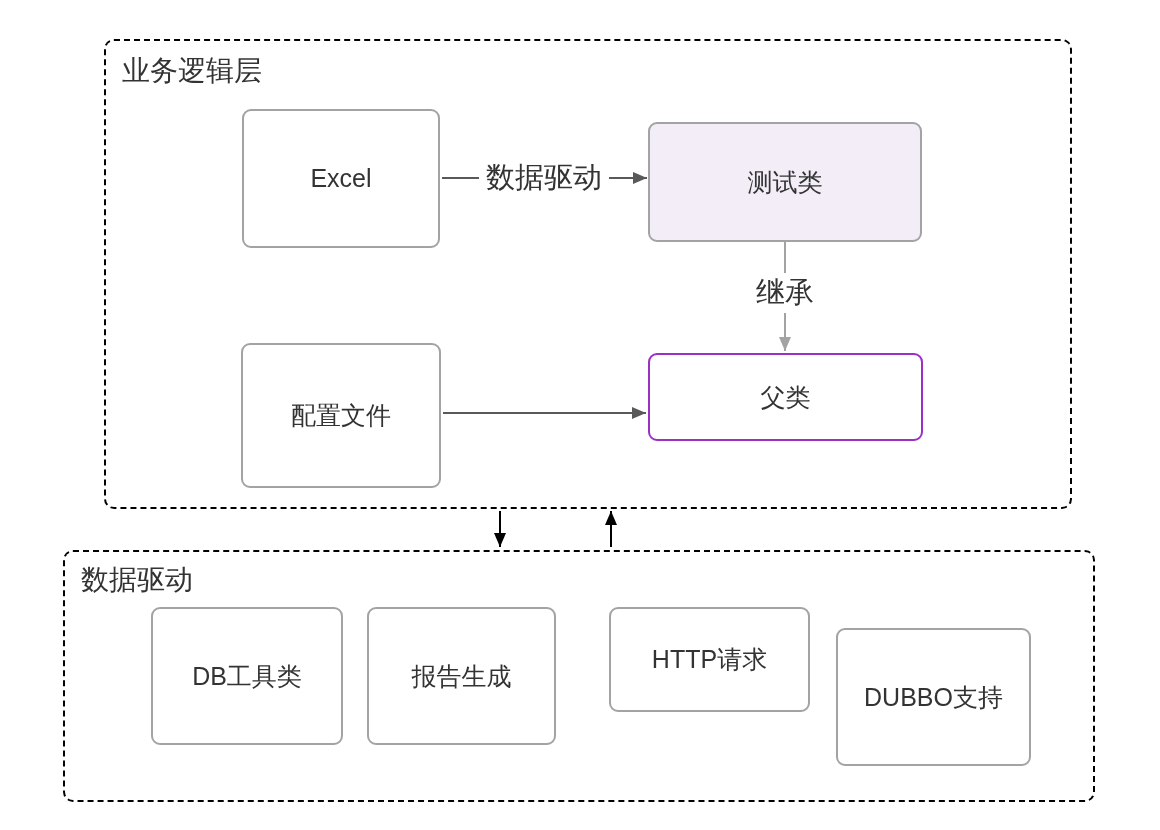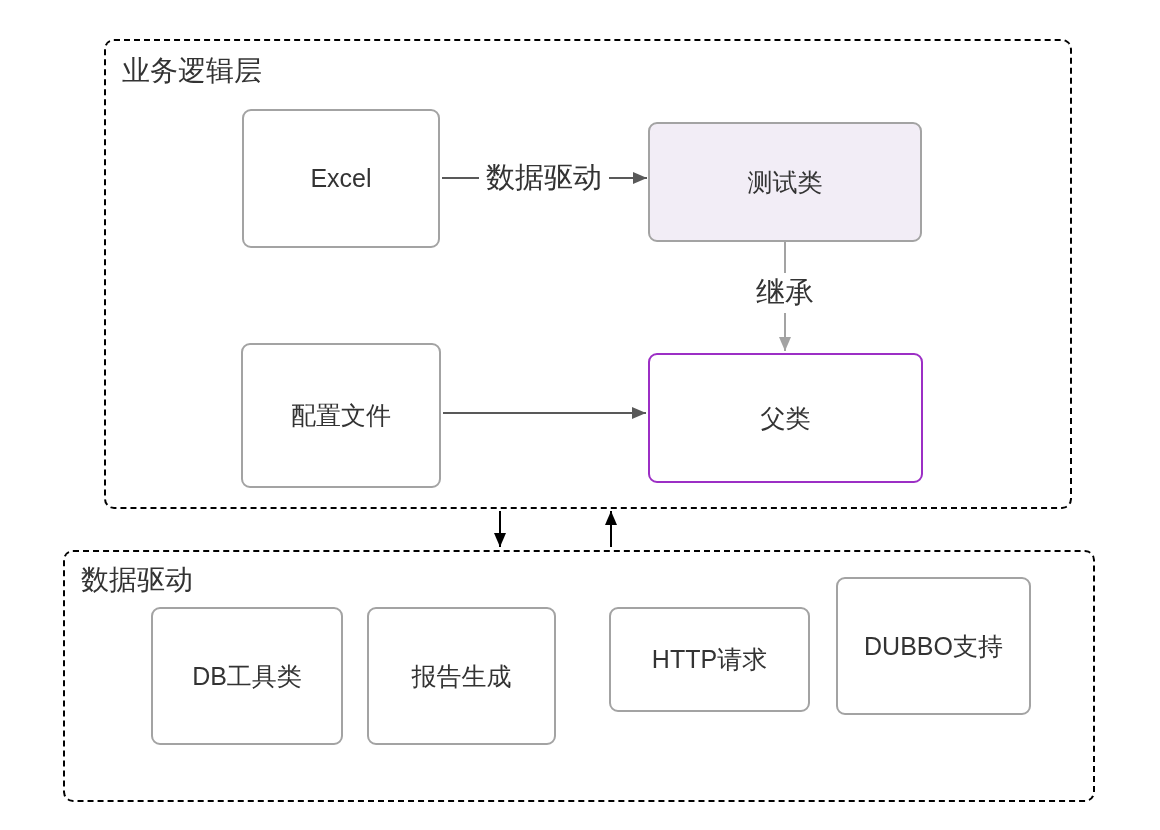--- a/index.html
+++ b/index.html
@@ -115,37 +115,37 @@
   </div>
 
   <div class="node test-class" style="left:648px; top:122px; width:274px; height:120px;">
     <span>测试类</span>
   </div>
 
   <div class="node" style="left:241px; top:343px; width:200px; height:145px;">
     <span>配置文件</span>
   </div>
 
-  <div class="node parent-class" style="left:648px; top:353px; width:275px; height:130px;">
+  <div class="node parent-class" style="left:648px; top:353px; width:275px; height:88px;">
     <span>父类</span>
   </div>
 
   <div class="edge-label" style="left:544px; top:178px;">数据驱动</div>
 
   <div class="edge-label" style="left:785px; top:293px;">继承</div>
 
   <div class="node" style="left:151px; top:607px; width:192px; height:138px;">
     <span>DB工具类</span>
   </div>
 
   <div class="node" style="left:367px; top:607px; width:189px; height:138px;justify-content:center;">
     <span>报告生成</span>
   </div>
 
   <div class="node" style="left:609px; top:607px; width:201px; height:105px;justify-content:center;">
     <span>HTTP请求</span>
   </div>
 
-  <div class="node" style="left:836px; top:577px; width:195px; height:138px;">
+  <div class="node" style="left:836px; top:628px; width:195px; height:138px;">
     <span>DUBBO支持</span>
   </div>
 
 </div>
 
 </body></html>

